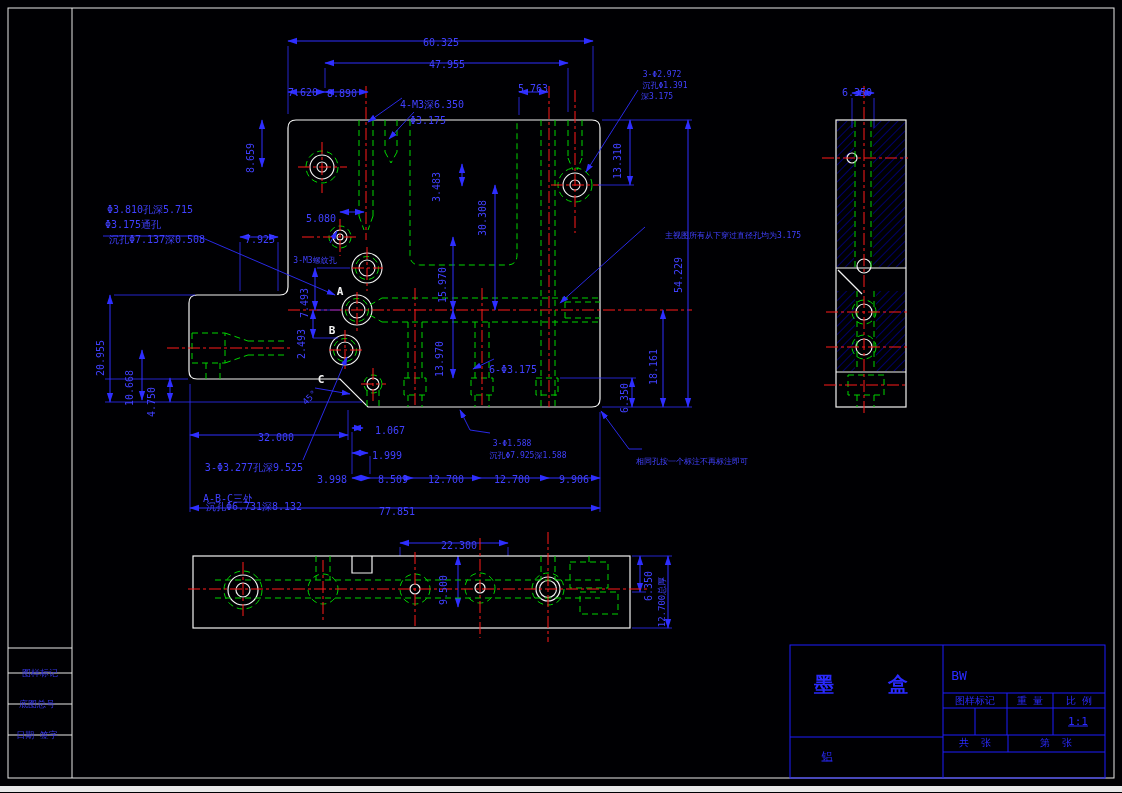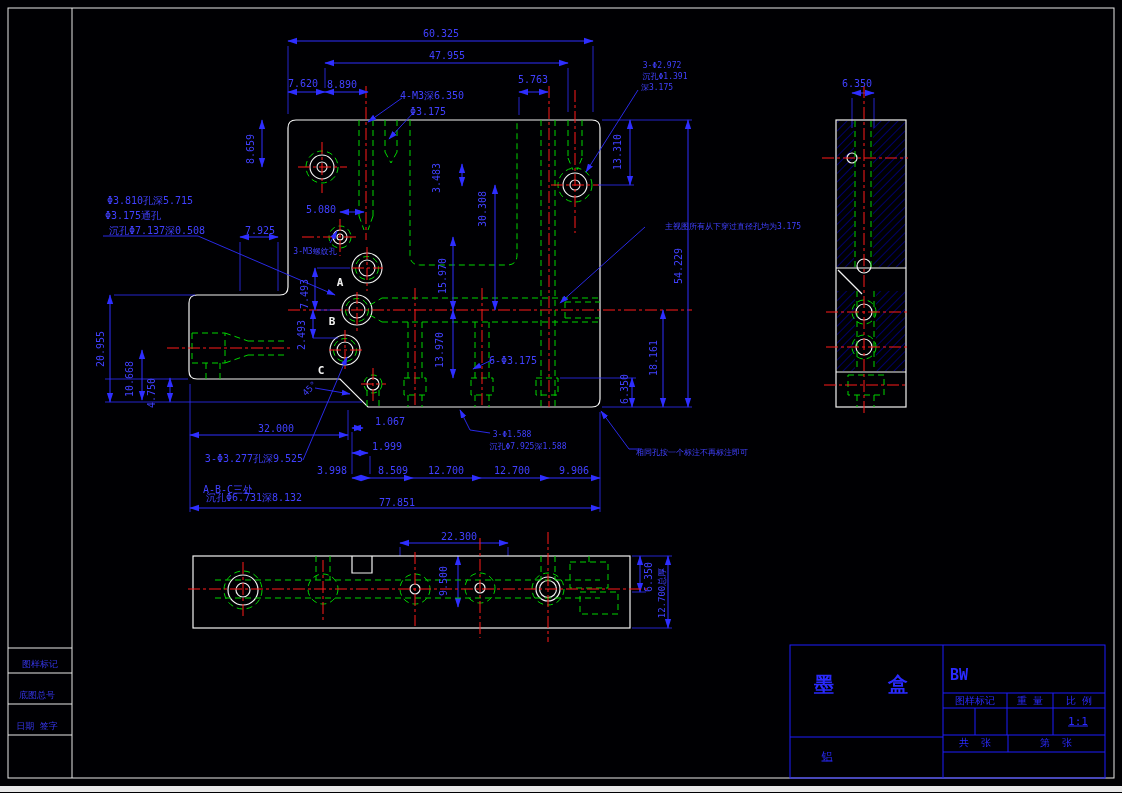--- a/index.html
+++ b/index.html
@@ -1,26 +1,26 @@
 <!DOCTYPE html>
 <html><head>
 <meta charset="utf-8">
 <style>
   html,body{margin:0;padding:0;background:#000;}
   #page{position:relative;width:1122px;height:793px;background:#000003;overflow:hidden;
         font-family:"DejaVu Sans Mono","Liberation Mono",monospace;}
   #cad-svg{position:absolute;left:0;top:0;}
-  #labels-layer{position:absolute;left:0;top:4px;width:1122px;height:642px;pointer-events:none;}
+  #labels-layer{position:absolute;left:0;top:13px;width:1122px;height:642px;pointer-events:none;}
   .lbl{position:absolute;white-space:pre;font-size:10px;line-height:1;transform-origin:center;}
   .dim{color:#4040ff;}
   .white{color:#f2f2f2;font-weight:bold;}
   .strip{color:#3535e8;}
   .tb{position:absolute;color:#2a2aff;white-space:pre;transform:translate(-50%,-50%);}
   .tb-name{font-size:20px;letter-spacing:10px;font-weight:bold;}
-  .tb-code{font-size:15px;font-weight:bold;text-align:center;}
+  .tb-code{font-size:13px;font-weight:normal;text-align:center;}
   .tb-h{font-size:10px;}
   .tb-scale{font-size:11px;text-decoration:underline;}
 </style>
 </head>
 <body>
 
 <div id="page">
 <svg id="cad-svg" width="1122" height="793" viewBox="0 0 1122 793">
   <defs>
     <marker id="arr" viewBox="0 0 10 10" refX="9.2" refY="5" markerWidth="10" markerHeight="10" orient="auto-start-reverse">

